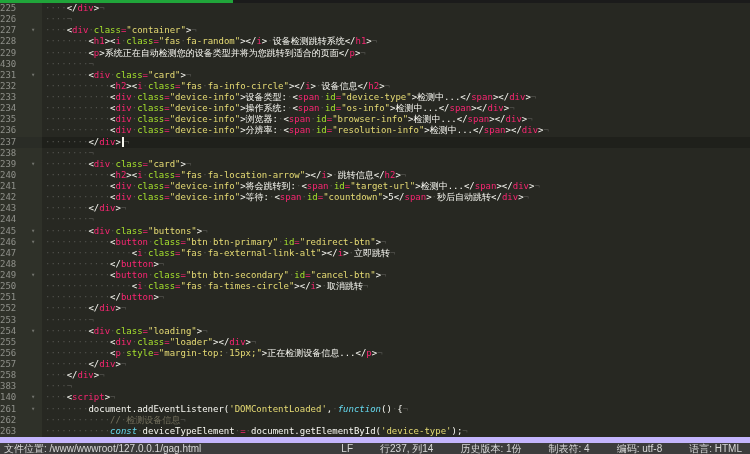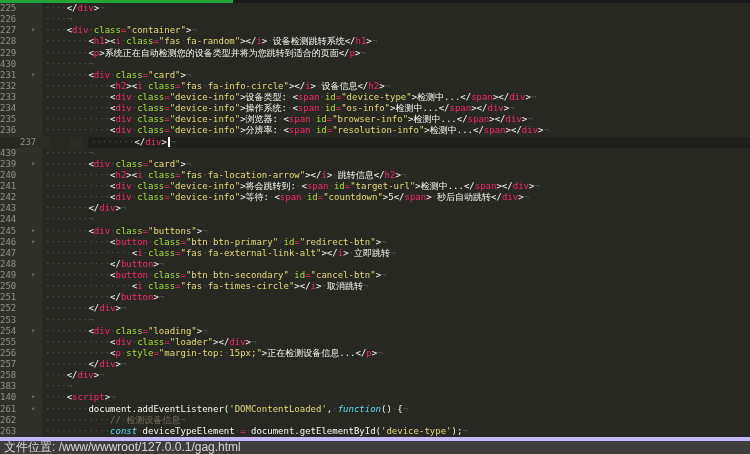--- a/index.html
+++ b/index.html
@@ -11,34 +11,34 @@
   *{box-sizing:border-box;}
   html,body{margin:0;padding:0;}
   body{width:750px;height:454px;overflow:hidden;background:var(--bg);}
   .topbar{height:3px;background:var(--topbar_bg);}
   .topbar-seg{width:233px;height:3px;background:var(--accent);}
   .editor{height:434px;overflow:hidden;font-family:"DejaVu Sans Mono",monospace;font-size:9px;cursor:text;}
   .row{display:flex;height:11.13px;line-height:11.13px;white-space:pre;overflow:hidden;}
   .gut{flex:none;width:30px;text-align:left;background:var(--gutter_bg);color:var(--gutter_text);padding-right:3px;}
   .fold{flex:none;width:12px;background:var(--gutter_bg);color:#73746e;font-size:7px;text-align:left;padding-left:1px;}
   .code{flex:1;padding-left:3px;color:var(--text);}
-  .row.active .code{background:var(--active_line);margin-left:6px;}
-  .row.active .gut,.row.active .fold{background:var(--active_gutter);margin-left:20px;}
+  .row.active .code{background:var(--active_line);}
+  .row.active .gut,.row.active .fold{background:var(--active_gutter);}
   .tok-pun{color:var(--text);}
   .tok-txt{color:var(--text);}
   .tok-tag{color:var(--tag);}
   .tok-op{color:var(--tag);}
   .tok-attr{color:var(--attr);}
   .tok-str{color:var(--str);}
   .tok-key{color:var(--key);font-style:italic;}
   .tok-com{color:var(--com);}
   .tok-inv{color:var(--inv);}
   .cursor{display:inline-block;width:2px;height:10px;background:var(--cursor);vertical-align:text-bottom;margin-left:1px;}
-  .statusbar{height:17px;background:var(--status_bg);border-top:4px solid #c4b5fd;color:var(--status_text);
-    font-family:"Liberation Sans","DejaVu Sans",sans-serif;font-size:12px;
+  .statusbar{height:17px;background:var(--status_bg);border-top:6px solid #c4b5fd;color:var(--status_text);
+    font-family:"Liberation Sans","DejaVu Sans",sans-serif;font-size:10px;
     display:flex;align-items:center;justify-content:space-between;padding:0 8px 0 4px;}
   .status-right{display:flex;gap:27px;align-items:center;}
   .status-item{white-space:nowrap;}
 </style>
 </head>
 <body>
 
 <div class="topbar">
   <div class="topbar-seg"></div>
 </div>
@@ -50,21 +50,21 @@
     <div class="row"><span class="gut">228</span><span class="fold"></span><span class="code"><span class="tok-inv">·</span><span class="tok-inv">·</span><span class="tok-inv">·</span><span class="tok-inv">·</span><span class="tok-inv">·</span><span class="tok-inv">·</span><span class="tok-inv">·</span><span class="tok-inv">·</span><span class="tok-pun">&lt;</span><span class="tok-tag">h1</span><span class="tok-pun">&gt;&lt;</span><span class="tok-tag">i</span><span class="tok-inv">·</span><span class="tok-attr">class</span><span class="tok-op">=</span><span class="tok-str">"fas</span><span class="tok-inv">·</span><span class="tok-str">fa-random"</span><span class="tok-pun">&gt;&lt;/</span><span class="tok-tag">i</span><span class="tok-pun">&gt;</span><span class="tok-inv">·</span><span class="tok-txt">设备检测跳转系统</span><span class="tok-pun">&lt;/</span><span class="tok-tag">h1</span><span class="tok-pun">&gt;</span><span class="tok-inv">¬</span></span></div>
     <div class="row"><span class="gut">229</span><span class="fold"></span><span class="code"><span class="tok-inv">·</span><span class="tok-inv">·</span><span class="tok-inv">·</span><span class="tok-inv">·</span><span class="tok-inv">·</span><span class="tok-inv">·</span><span class="tok-inv">·</span><span class="tok-inv">·</span><span class="tok-pun">&lt;</span><span class="tok-tag">p</span><span class="tok-pun">&gt;</span><span class="tok-txt">系统正在自动检测您的设备类型并将为您跳转到适合的页面</span><span class="tok-pun">&lt;/</span><span class="tok-tag">p</span><span class="tok-pun">&gt;</span><span class="tok-inv">¬</span></span></div>
     <div class="row"><span class="gut">430</span><span class="fold"></span><span class="code"><span class="tok-inv">·</span><span class="tok-inv">·</span><span class="tok-inv">·</span><span class="tok-inv">·</span><span class="tok-inv">·</span><span class="tok-inv">·</span><span class="tok-inv">·</span><span class="tok-inv">·</span><span class="tok-inv">¬</span></span></div>
     <div class="row"><span class="gut">231</span><span class="fold">▾</span><span class="code"><span class="tok-inv">·</span><span class="tok-inv">·</span><span class="tok-inv">·</span><span class="tok-inv">·</span><span class="tok-inv">·</span><span class="tok-inv">·</span><span class="tok-inv">·</span><span class="tok-inv">·</span><span class="tok-pun">&lt;</span><span class="tok-tag">div</span><span class="tok-inv">·</span><span class="tok-attr">class</span><span class="tok-op">=</span><span class="tok-str">"card"</span><span class="tok-pun">&gt;</span><span class="tok-inv">¬</span></span></div>
     <div class="row"><span class="gut">232</span><span class="fold"></span><span class="code"><span class="tok-inv">·</span><span class="tok-inv">·</span><span class="tok-inv">·</span><span class="tok-inv">·</span><span class="tok-inv">·</span><span class="tok-inv">·</span><span class="tok-inv">·</span><span class="tok-inv">·</span><span class="tok-inv">·</span><span class="tok-inv">·</span><span class="tok-inv">·</span><span class="tok-inv">·</span><span class="tok-pun">&lt;</span><span class="tok-tag">h2</span><span class="tok-pun">&gt;&lt;</span><span class="tok-tag">i</span><span class="tok-inv">·</span><span class="tok-attr">class</span><span class="tok-op">=</span><span class="tok-str">"fas</span><span class="tok-inv">·</span><span class="tok-str">fa-info-circle"</span><span class="tok-pun">&gt;&lt;/</span><span class="tok-tag">i</span><span class="tok-pun">&gt;</span><span class="tok-inv">·</span><span class="tok-txt">设备信息</span><span class="tok-pun">&lt;/</span><span class="tok-tag">h2</span><span class="tok-pun">&gt;</span><span class="tok-inv">¬</span></span></div>
     <div class="row"><span class="gut">233</span><span class="fold"></span><span class="code"><span class="tok-inv">·</span><span class="tok-inv">·</span><span class="tok-inv">·</span><span class="tok-inv">·</span><span class="tok-inv">·</span><span class="tok-inv">·</span><span class="tok-inv">·</span><span class="tok-inv">·</span><span class="tok-inv">·</span><span class="tok-inv">·</span><span class="tok-inv">·</span><span class="tok-inv">·</span><span class="tok-pun">&lt;</span><span class="tok-tag">div</span><span class="tok-inv">·</span><span class="tok-attr">class</span><span class="tok-op">=</span><span class="tok-str">"device-info"</span><span class="tok-pun">&gt;</span><span class="tok-txt">设备类型:</span><span class="tok-inv">·</span><span class="tok-pun">&lt;</span><span class="tok-tag">span</span><span class="tok-inv">·</span><span class="tok-attr">id</span><span class="tok-op">=</span><span class="tok-str">"device-type"</span><span class="tok-pun">&gt;</span><span class="tok-txt">检测中...</span><span class="tok-pun">&lt;/</span><span class="tok-tag">span</span><span class="tok-pun">&gt;&lt;/</span><span class="tok-tag">div</span><span class="tok-pun">&gt;</span><span class="tok-inv">¬</span></span></div>
     <div class="row"><span class="gut">234</span><span class="fold"></span><span class="code"><span class="tok-inv">·</span><span class="tok-inv">·</span><span class="tok-inv">·</span><span class="tok-inv">·</span><span class="tok-inv">·</span><span class="tok-inv">·</span><span class="tok-inv">·</span><span class="tok-inv">·</span><span class="tok-inv">·</span><span class="tok-inv">·</span><span class="tok-inv">·</span><span class="tok-inv">·</span><span class="tok-pun">&lt;</span><span class="tok-tag">div</span><span class="tok-inv">·</span><span class="tok-attr">class</span><span class="tok-op">=</span><span class="tok-str">"device-info"</span><span class="tok-pun">&gt;</span><span class="tok-txt">操作系统:</span><span class="tok-inv">·</span><span class="tok-pun">&lt;</span><span class="tok-tag">span</span><span class="tok-inv">·</span><span class="tok-attr">id</span><span class="tok-op">=</span><span class="tok-str">"os-info"</span><span class="tok-pun">&gt;</span><span class="tok-txt">检测中...</span><span class="tok-pun">&lt;/</span><span class="tok-tag">span</span><span class="tok-pun">&gt;&lt;/</span><span class="tok-tag">div</span><span class="tok-pun">&gt;</span><span class="tok-inv">¬</span></span></div>
     <div class="row"><span class="gut">235</span><span class="fold"></span><span class="code"><span class="tok-inv">·</span><span class="tok-inv">·</span><span class="tok-inv">·</span><span class="tok-inv">·</span><span class="tok-inv">·</span><span class="tok-inv">·</span><span class="tok-inv">·</span><span class="tok-inv">·</span><span class="tok-inv">·</span><span class="tok-inv">·</span><span class="tok-inv">·</span><span class="tok-inv">·</span><span class="tok-pun">&lt;</span><span class="tok-tag">div</span><span class="tok-inv">·</span><span class="tok-attr">class</span><span class="tok-op">=</span><span class="tok-str">"device-info"</span><span class="tok-pun">&gt;</span><span class="tok-txt">浏览器:</span><span class="tok-inv">·</span><span class="tok-pun">&lt;</span><span class="tok-tag">span</span><span class="tok-inv">·</span><span class="tok-attr">id</span><span class="tok-op">=</span><span class="tok-str">"browser-info"</span><span class="tok-pun">&gt;</span><span class="tok-txt">检测中...</span><span class="tok-pun">&lt;/</span><span class="tok-tag">span</span><span class="tok-pun">&gt;&lt;/</span><span class="tok-tag">div</span><span class="tok-pun">&gt;</span><span class="tok-inv">¬</span></span></div>
     <div class="row"><span class="gut">236</span><span class="fold"></span><span class="code"><span class="tok-inv">·</span><span class="tok-inv">·</span><span class="tok-inv">·</span><span class="tok-inv">·</span><span class="tok-inv">·</span><span class="tok-inv">·</span><span class="tok-inv">·</span><span class="tok-inv">·</span><span class="tok-inv">·</span><span class="tok-inv">·</span><span class="tok-inv">·</span><span class="tok-inv">·</span><span class="tok-pun">&lt;</span><span class="tok-tag">div</span><span class="tok-inv">·</span><span class="tok-attr">class</span><span class="tok-op">=</span><span class="tok-str">"device-info"</span><span class="tok-pun">&gt;</span><span class="tok-txt">分辨率:</span><span class="tok-inv">·</span><span class="tok-pun">&lt;</span><span class="tok-tag">span</span><span class="tok-inv">·</span><span class="tok-attr">id</span><span class="tok-op">=</span><span class="tok-str">"resolution-info"</span><span class="tok-pun">&gt;</span><span class="tok-txt">检测中...</span><span class="tok-pun">&lt;/</span><span class="tok-tag">span</span><span class="tok-pun">&gt;&lt;/</span><span class="tok-tag">div</span><span class="tok-pun">&gt;</span><span class="tok-inv">¬</span></span></div>
     <div class="row active"><span class="gut">237</span><span class="fold"></span><span class="code"><span class="tok-inv">·</span><span class="tok-inv">·</span><span class="tok-inv">·</span><span class="tok-inv">·</span><span class="tok-inv">·</span><span class="tok-inv">·</span><span class="tok-inv">·</span><span class="tok-inv">·</span><span class="tok-pun">&lt;/</span><span class="tok-tag">div</span><span class="tok-pun">&gt;</span><span class="cursor"></span><span class="tok-inv">¬</span></span></div>
-    <div class="row"><span class="gut">439</span><span class="fold"></span><span class="code"><span class="tok-inv">·</span><span class="tok-inv">·</span><span class="tok-inv">·</span><span class="tok-inv">·</span><span class="tok-inv">·</span><span class="tok-inv">·</span><span class="tok-inv">·</span><span class="tok-inv">·</span><span class="tok-inv">¬</span></span></div>
+    <div class="row"><span class="gut">238</span><span class="fold"></span><span class="code"><span class="tok-inv">·</span><span class="tok-inv">·</span><span class="tok-inv">·</span><span class="tok-inv">·</span><span class="tok-inv">·</span><span class="tok-inv">·</span><span class="tok-inv">·</span><span class="tok-inv">·</span><span class="tok-inv">¬</span></span></div>
     <div class="row"><span class="gut">239</span><span class="fold">▾</span><span class="code"><span class="tok-inv">·</span><span class="tok-inv">·</span><span class="tok-inv">·</span><span class="tok-inv">·</span><span class="tok-inv">·</span><span class="tok-inv">·</span><span class="tok-inv">·</span><span class="tok-inv">·</span><span class="tok-pun">&lt;</span><span class="tok-tag">div</span><span class="tok-inv">·</span><span class="tok-attr">class</span><span class="tok-op">=</span><span class="tok-str">"card"</span><span class="tok-pun">&gt;</span><span class="tok-inv">¬</span></span></div>
     <div class="row"><span class="gut">240</span><span class="fold"></span><span class="code"><span class="tok-inv">·</span><span class="tok-inv">·</span><span class="tok-inv">·</span><span class="tok-inv">·</span><span class="tok-inv">·</span><span class="tok-inv">·</span><span class="tok-inv">·</span><span class="tok-inv">·</span><span class="tok-inv">·</span><span class="tok-inv">·</span><span class="tok-inv">·</span><span class="tok-inv">·</span><span class="tok-pun">&lt;</span><span class="tok-tag">h2</span><span class="tok-pun">&gt;&lt;</span><span class="tok-tag">i</span><span class="tok-inv">·</span><span class="tok-attr">class</span><span class="tok-op">=</span><span class="tok-str">"fas</span><span class="tok-inv">·</span><span class="tok-str">fa-location-arrow"</span><span class="tok-pun">&gt;&lt;/</span><span class="tok-tag">i</span><span class="tok-pun">&gt;</span><span class="tok-inv">·</span><span class="tok-txt">跳转信息</span><span class="tok-pun">&lt;/</span><span class="tok-tag">h2</span><span class="tok-pun">&gt;</span><span class="tok-inv">¬</span></span></div>
     <div class="row"><span class="gut">241</span><span class="fold"></span><span class="code"><span class="tok-inv">·</span><span class="tok-inv">·</span><span class="tok-inv">·</span><span class="tok-inv">·</span><span class="tok-inv">·</span><span class="tok-inv">·</span><span class="tok-inv">·</span><span class="tok-inv">·</span><span class="tok-inv">·</span><span class="tok-inv">·</span><span class="tok-inv">·</span><span class="tok-inv">·</span><span class="tok-pun">&lt;</span><span class="tok-tag">div</span><span class="tok-inv">·</span><span class="tok-attr">class</span><span class="tok-op">=</span><span class="tok-str">"device-info"</span><span class="tok-pun">&gt;</span><span class="tok-txt">将会跳转到:</span><span class="tok-inv">·</span><span class="tok-pun">&lt;</span><span class="tok-tag">span</span><span class="tok-inv">·</span><span class="tok-attr">id</span><span class="tok-op">=</span><span class="tok-str">"target-url"</span><span class="tok-pun">&gt;</span><span class="tok-txt">检测中...</span><span class="tok-pun">&lt;/</span><span class="tok-tag">span</span><span class="tok-pun">&gt;&lt;/</span><span class="tok-tag">div</span><span class="tok-pun">&gt;</span><span class="tok-inv">¬</span></span></div>
     <div class="row"><span class="gut">242</span><span class="fold"></span><span class="code"><span class="tok-inv">·</span><span class="tok-inv">·</span><span class="tok-inv">·</span><span class="tok-inv">·</span><span class="tok-inv">·</span><span class="tok-inv">·</span><span class="tok-inv">·</span><span class="tok-inv">·</span><span class="tok-inv">·</span><span class="tok-inv">·</span><span class="tok-inv">·</span><span class="tok-inv">·</span><span class="tok-pun">&lt;</span><span class="tok-tag">div</span><span class="tok-inv">·</span><span class="tok-attr">class</span><span class="tok-op">=</span><span class="tok-str">"device-info"</span><span class="tok-pun">&gt;</span><span class="tok-txt">等待:</span><span class="tok-inv">·</span><span class="tok-pun">&lt;</span><span class="tok-tag">span</span><span class="tok-inv">·</span><span class="tok-attr">id</span><span class="tok-op">=</span><span class="tok-str">"countdown"</span><span class="tok-pun">&gt;</span><span class="tok-txt">5</span><span class="tok-pun">&lt;/</span><span class="tok-tag">span</span><span class="tok-pun">&gt;</span><span class="tok-inv">·</span><span class="tok-txt">秒后自动跳转</span><span class="tok-pun">&lt;/</span><span class="tok-tag">div</span><span class="tok-pun">&gt;</span><span class="tok-inv">¬</span></span></div>
     <div class="row"><span class="gut">243</span><span class="fold"></span><span class="code"><span class="tok-inv">·</span><span class="tok-inv">·</span><span class="tok-inv">·</span><span class="tok-inv">·</span><span class="tok-inv">·</span><span class="tok-inv">·</span><span class="tok-inv">·</span><span class="tok-inv">·</span><span class="tok-pun">&lt;/</span><span class="tok-tag">div</span><span class="tok-pun">&gt;</span><span class="tok-inv">¬</span></span></div>
     <div class="row"><span class="gut">244</span><span class="fold"></span><span class="code"><span class="tok-inv">·</span><span class="tok-inv">·</span><span class="tok-inv">·</span><span class="tok-inv">·</span><span class="tok-inv">·</span><span class="tok-inv">·</span><span class="tok-inv">·</span><span class="tok-inv">·</span><span class="tok-inv">¬</span></span></div>
     <div class="row"><span class="gut">245</span><span class="fold">▾</span><span class="code"><span class="tok-inv">·</span><span class="tok-inv">·</span><span class="tok-inv">·</span><span class="tok-inv">·</span><span class="tok-inv">·</span><span class="tok-inv">·</span><span class="tok-inv">·</span><span class="tok-inv">·</span><span class="tok-pun">&lt;</span><span class="tok-tag">div</span><span class="tok-inv">·</span><span class="tok-attr">class</span><span class="tok-op">=</span><span class="tok-str">"buttons"</span><span class="tok-pun">&gt;</span><span class="tok-inv">¬</span></span></div>
     <div class="row"><span class="gut">246</span><span class="fold">▾</span><span class="code"><span class="tok-inv">·</span><span class="tok-inv">·</span><span class="tok-inv">·</span><span class="tok-inv">·</span><span class="tok-inv">·</span><span class="tok-inv">·</span><span class="tok-inv">·</span><span class="tok-inv">·</span><span class="tok-inv">·</span><span class="tok-inv">·</span><span class="tok-inv">·</span><span class="tok-inv">·</span><span class="tok-pun">&lt;</span><span class="tok-tag">button</span><span class="tok-inv">·</span><span class="tok-attr">class</span><span class="tok-op">=</span><span class="tok-str">"btn</span><span class="tok-inv">·</span><span class="tok-str">btn-primary"</span><span class="tok-inv">·</span><span class="tok-attr">id</span><span class="tok-op">=</span><span class="tok-str">"redirect-btn"</span><span class="tok-pun">&gt;</span><span class="tok-inv">¬</span></span></div>
     <div class="row"><span class="gut">247</span><span class="fold"></span><span class="code"><span class="tok-inv">·</span><span class="tok-inv">·</span><span class="tok-inv">·</span><span class="tok-inv">·</span><span class="tok-inv">·</span><span class="tok-inv">·</span><span class="tok-inv">·</span><span class="tok-inv">·</span><span class="tok-inv">·</span><span class="tok-inv">·</span><span class="tok-inv">·</span><span class="tok-inv">·</span><span class="tok-inv">·</span><span class="tok-inv">·</span><span class="tok-inv">·</span><span class="tok-inv">·</span><span class="tok-pun">&lt;</span><span class="tok-tag">i</span><span class="tok-inv">·</span><span class="tok-attr">class</span><span class="tok-op">=</span><span class="tok-str">"fas</span><span class="tok-inv">·</span><span class="tok-str">fa-external-link-alt"</span><span class="tok-pun">&gt;&lt;/</span><span class="tok-tag">i</span><span class="tok-pun">&gt;</span><span class="tok-inv">·</span><span class="tok-txt">立即跳转</span><span class="tok-inv">¬</span></span></div>
     <div class="row"><span class="gut">248</span><span class="fold"></span><span class="code"><span class="tok-inv">·</span><span class="tok-inv">·</span><span class="tok-inv">·</span><span class="tok-inv">·</span><span class="tok-inv">·</span><span class="tok-inv">·</span><span class="tok-inv">·</span><span class="tok-inv">·</span><span class="tok-inv">·</span><span class="tok-inv">·</span><span class="tok-inv">·</span><span class="tok-inv">·</span><span class="tok-pun">&lt;/</span><span class="tok-tag">button</span><span class="tok-pun">&gt;</span><span class="tok-inv">¬</span></span></div>
@@ -80,13 +80,21 @@
     <div class="row"><span class="gut">258</span><span class="fold"></span><span class="code"><span class="tok-inv">·</span><span class="tok-inv">·</span><span class="tok-inv">·</span><span class="tok-inv">·</span><span class="tok-pun">&lt;/</span><span class="tok-tag">div</span><span class="tok-pun">&gt;</span><span class="tok-inv">¬</span></span></div>
     <div class="row"><span class="gut">383</span><span class="fold"></span><span class="code"><span class="tok-inv">·</span><span class="tok-inv">·</span><span class="tok-inv">·</span><span class="tok-inv">·</span><span class="tok-inv">¬</span></span></div>
     <div class="row"><span class="gut">140</span><span class="fold">▾</span><span class="code"><span class="tok-inv">·</span><span class="tok-inv">·</span><span class="tok-inv">·</span><span class="tok-inv">·</span><span class="tok-pun">&lt;</span><span class="tok-tag">script</span><span class="tok-pun">&gt;</span><span class="tok-inv">¬</span></span></div>
     <div class="row"><span class="gut">261</span><span class="fold">▾</span><span class="code"><span class="tok-inv">·</span><span class="tok-inv">·</span><span class="tok-inv">·</span><span class="tok-inv">·</span><span class="tok-inv">·</span><span class="tok-inv">·</span><span class="tok-inv">·</span><span class="tok-inv">·</span><span class="tok-txt">document</span><span class="tok-pun">.</span><span class="tok-txt">addEventListener</span><span class="tok-pun">(</span><span class="tok-str">'DOMContentLoaded'</span><span class="tok-pun">,</span><span class="tok-inv">·</span><span class="tok-key">function</span><span class="tok-pun">()</span><span class="tok-inv">·</span><span class="tok-pun">{</span><span class="tok-inv">¬</span></span></div>
     <div class="row"><span class="gut">262</span><span class="fold"></span><span class="code"><span class="tok-inv">·</span><span class="tok-inv">·</span><span class="tok-inv">·</span><span class="tok-inv">·</span><span class="tok-inv">·</span><span class="tok-inv">·</span><span class="tok-inv">·</span><span class="tok-inv">·</span><span class="tok-inv">·</span><span class="tok-inv">·</span><span class="tok-inv">·</span><span class="tok-inv">·</span><span class="tok-com">//</span><span class="tok-inv">·</span><span class="tok-com">检测设备信息</span><span class="tok-inv">¬</span></span></div>
     <div class="row"><span class="gut">263</span><span class="fold"></span><span class="code"><span class="tok-inv">·</span><span class="tok-inv">·</span><span class="tok-inv">·</span><span class="tok-inv">·</span><span class="tok-inv">·</span><span class="tok-inv">·</span><span class="tok-inv">·</span><span class="tok-inv">·</span><span class="tok-inv">·</span><span class="tok-inv">·</span><span class="tok-inv">·</span><span class="tok-inv">·</span><span class="tok-key">const</span><span class="tok-inv">·</span><span class="tok-txt">deviceTypeElement</span><span class="tok-inv">·</span><span class="tok-op">=</span><span class="tok-inv">·</span><span class="tok-txt">document</span><span class="tok-pun">.</span><span class="tok-txt">getElementById</span><span class="tok-pun">(</span><span class="tok-str">'device-type'</span><span class="tok-pun">);</span><span class="tok-inv">¬</span></span></div>
   </div>
 
 <div class="statusbar">
   <span class="status-item">文件位置: /www/wwwroot/127.0.0.1/gag.html</span>
+  <span class="status-right">
+    <span class="status-item">LF</span>
+    <span class="status-item">行237, 列14</span>
+    <span class="status-item">历史版本: 1份</span>
+    <span class="status-item">制表符: 4</span>
+    <span class="status-item">编码: utf-8</span>
+    <span class="status-item">语言: HTML</span>
+  </span>
 </div>
 
 </body></html>

